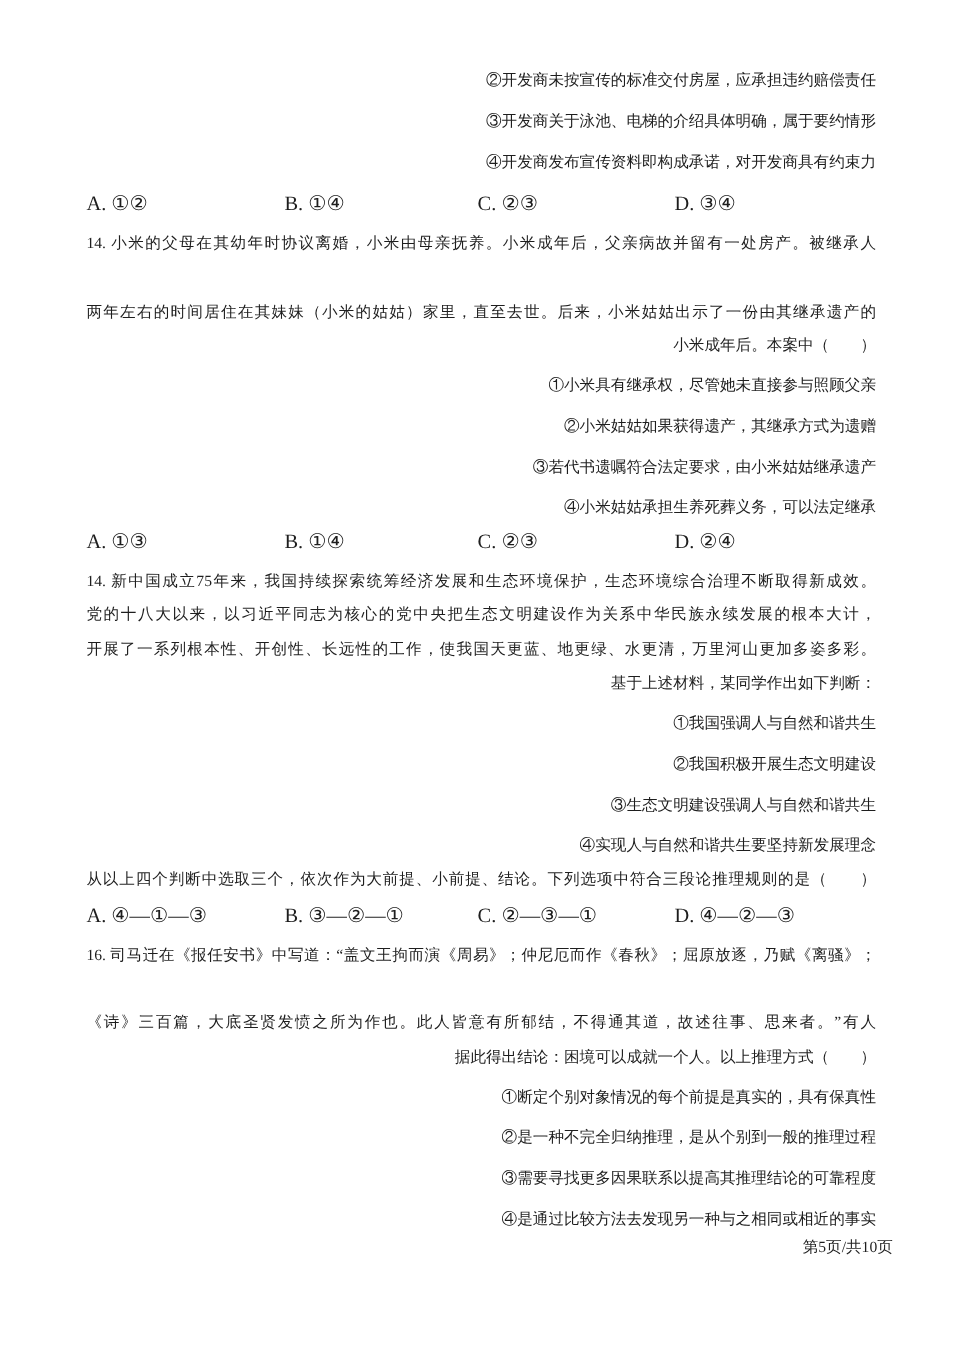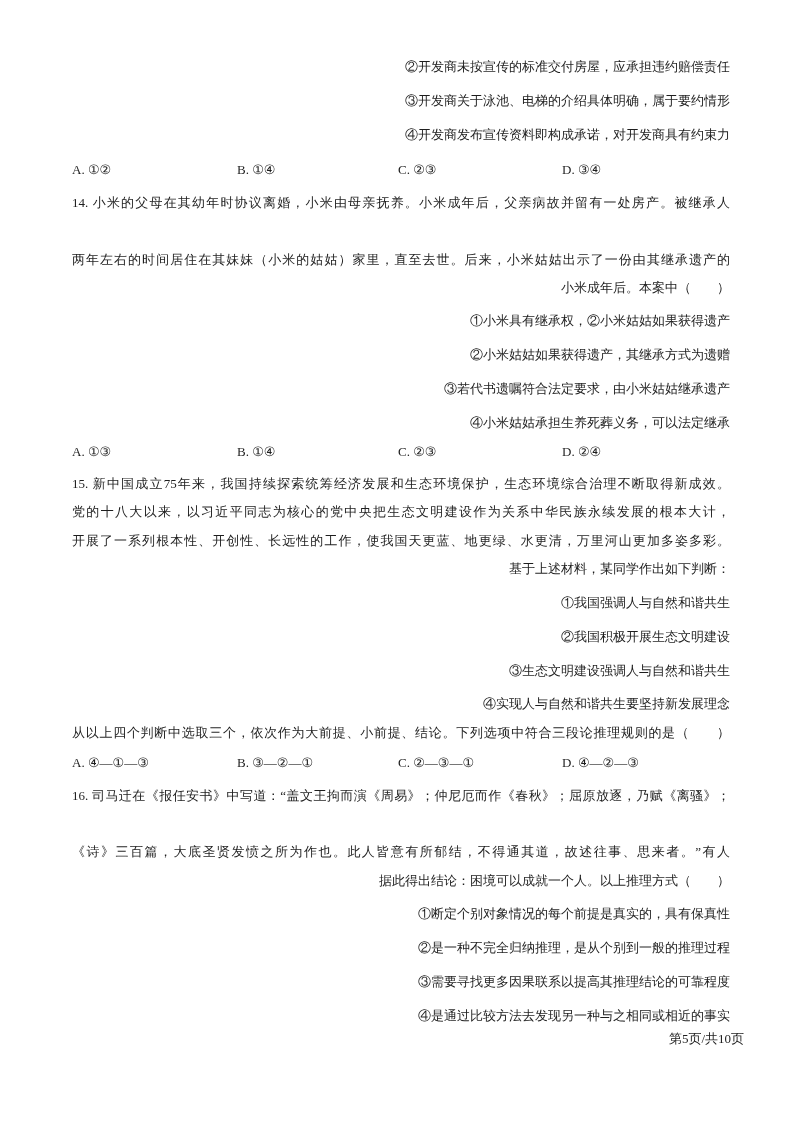--- a/index.html
+++ b/index.html
@@ -24,21 +24,21 @@
   }
   .just {
     text-align: justify;
     text-align-last: justify;
   }
   .optrow { overflow: visible; }
   .opt {
     position: absolute;
     top: 0;
     white-space: nowrap;
-    font-size: 13px;
+    font-size: 17px;
     line-height: 20px;
   }
   .footer-line {
     left: 86px;
     text-align: right;
   }
   .stray {
     position: absolute;
     left: 541px;
     top: 58px;
@@ -60,32 +60,32 @@
   <div class="line optrow" style="top:160px">
     <span class="opt" style="left:0">A. ①②</span>
     <span class="opt" style="left:165px">B. ①④</span>
     <span class="opt" style="left:326px">C. ②③</span>
     <span class="opt" style="left:490px">D. ③④</span>
   </div>
 
   <div class="line just" style="top:193px">14. 小米的父母在其幼年时协议离婚，小米由母亲抚养。小米成年后，父亲病故并留有一处房产。被继承人</div>
   <div class="line just" style="top:250px">两年左右的时间居住在其妹妹（小米的姑姑）家里，直至去世。后来，小米姑姑出示了一份由其继承遗产的</div>
   <div class="line" style="top:278px">小米成年后。本案中（　　）</div>
-  <div class="line" style="top:311px">①小米具有继承权，②小米姑姑如果获得遗产</div>
+  <div class="line" style="top:311px">①小米具有继承权，尽管她未直接参与照顾父亲</div>
   <div class="line" style="top:345px">②小米姑姑如果获得遗产，其继承方式为遗赠</div>
   <div class="line" style="top:379px">③若代书遗嘱符合法定要求，由小米姑姑继承遗产</div>
   <div class="line" style="top:413px">④小米姑姑承担生养死葬义务，可以法定继承</div>
   <div class="line optrow" style="top:442px">
     <span class="opt" style="left:0">A. ①③</span>
     <span class="opt" style="left:165px">B. ①④</span>
     <span class="opt" style="left:326px">C. ②③</span>
     <span class="opt" style="left:490px">D. ②④</span>
   </div>
 
-  <div class="line just" style="top:474px">15. 新中国成立75年来，我国持续探索统筹经济发展和生态环境保护，生态环境综合治理不断取得新成效。</div>
+  <div class="line just" style="top:474px">14. 新中国成立75年来，我国持续探索统筹经济发展和生态环境保护，生态环境综合治理不断取得新成效。</div>
   <div class="line just" style="top:502px">党的十八大以来，以习近平同志为核心的党中央把生态文明建设作为关系中华民族永续发展的根本大计，</div>
   <div class="line just" style="top:531px">开展了一系列根本性、开创性、长远性的工作，使我国天更蓝、地更绿、水更清，万里河山更加多姿多彩。</div>
   <div class="line" style="top:559px">基于上述材料，某同学作出如下判断：</div>
   <div class="line" style="top:593px">①我国强调人与自然和谐共生</div>
   <div class="line" style="top:627px">②我国积极开展生态文明建设</div>
   <div class="line" style="top:661px">③生态文明建设强调人与自然和谐共生</div>
   <div class="line" style="top:694px">④实现人与自然和谐共生要坚持新发展理念</div>
   <div class="line just" style="top:723px">从以上四个判断中选取三个，依次作为大前提、小前提、结论。下列选项中符合三段论推理规则的是（　　）</div>
   <div class="line optrow" style="top:753px">
     <span class="opt" style="left:0">A. ④—①—③</span>

